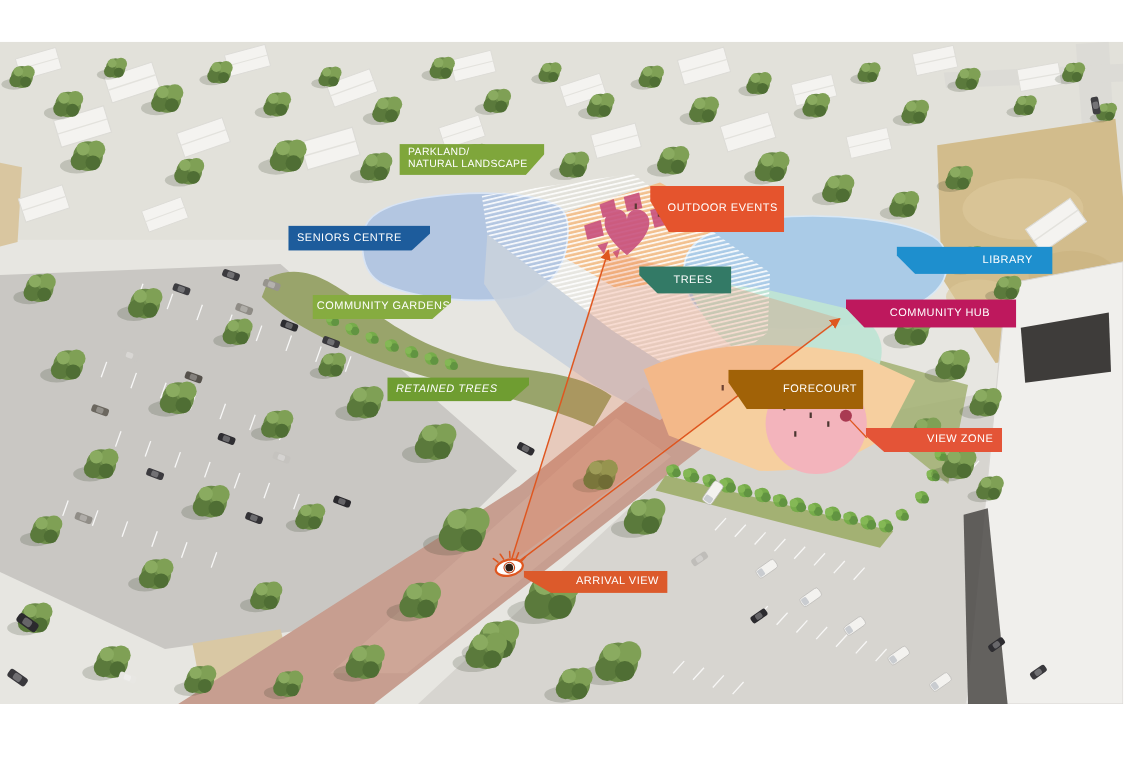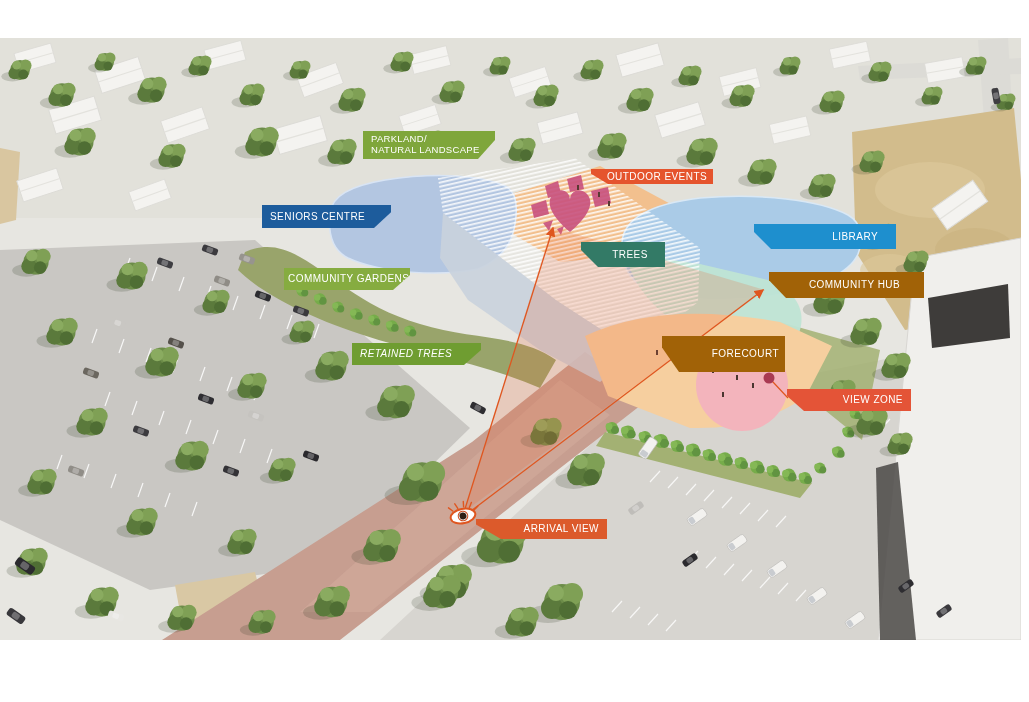--- a/index.html
+++ b/index.html
@@ -340,33 +340,33 @@
   </div>
 
   <div class="label cut-r al-left" style="left: 284px; top: 268px; width: 122px; height: 22px; padding-left: 4px; background: rgb(134, 172, 64);">
     <span>COMMUNITY GARDENS</span>
   </div>
 
   <div class="label cut-r al-left" style="left: 352px; top: 343px; width: 121px; height: 22px; background: rgb(111, 157, 49); font-style: italic;">
     <span>RETAINED TREES</span>
   </div>
 
-  <div class="label cut-l" style="left: 591px; top: 169px; width: 112px; height: 15px; padding-left: 10px; background: rgb(229, 84, 45);">
+  <div class="label cut-l" style="left: 591px; top: 169px; width: 112px; height: 42px; padding-left: 10px; background: rgb(229, 84, 45);">
     <span>OUTDOOR EVENTS</span>
   </div>
 
   <div class="label cut-l" style="left: 581px; top: 242px; width: 70px; height: 25px; padding-left: 14px; background: rgb(51, 122, 102);">
     <span>TREES</span>
   </div>
 
-  <div class="label cut-l al-right" style="left: 754px; top: 224px; width: 124px; height: 25px; padding-right: 18px; background: rgb(30, 143, 206);">
+  <div class="label cut-l al-right" style="left: 815px; top: 224px; width: 124px; height: 25px; padding-right: 18px; background: rgb(30, 143, 206);">
     <span>LIBRARY</span>
   </div>
 
-  <div class="label cut-l" style="left: 769px; top: 272px; width: 139px; height: 26px; padding-left: 16px; background: #a16207;">
+  <div class="label cut-l" style="left: 769px; top: 272px; width: 139px; height: 26px; padding-left: 16px; background: #be185d;">
     <span>COMMUNITY HUB</span>
   </div>
 
   <div class="label cut-l al-right" style="left: 662px; top: 336px; width: 117px; height: 36px; padding-right: 6px; background: #a16207;">
     <span>FORECOURT</span>
   </div>
 
   <div class="label cut-l al-right" style="left: 787px; top: 389px; width: 116px; height: 22px; padding-right: 8px; background: rgb(228, 84, 55);">
     <span>VIEW ZONE</span>
   </div>

